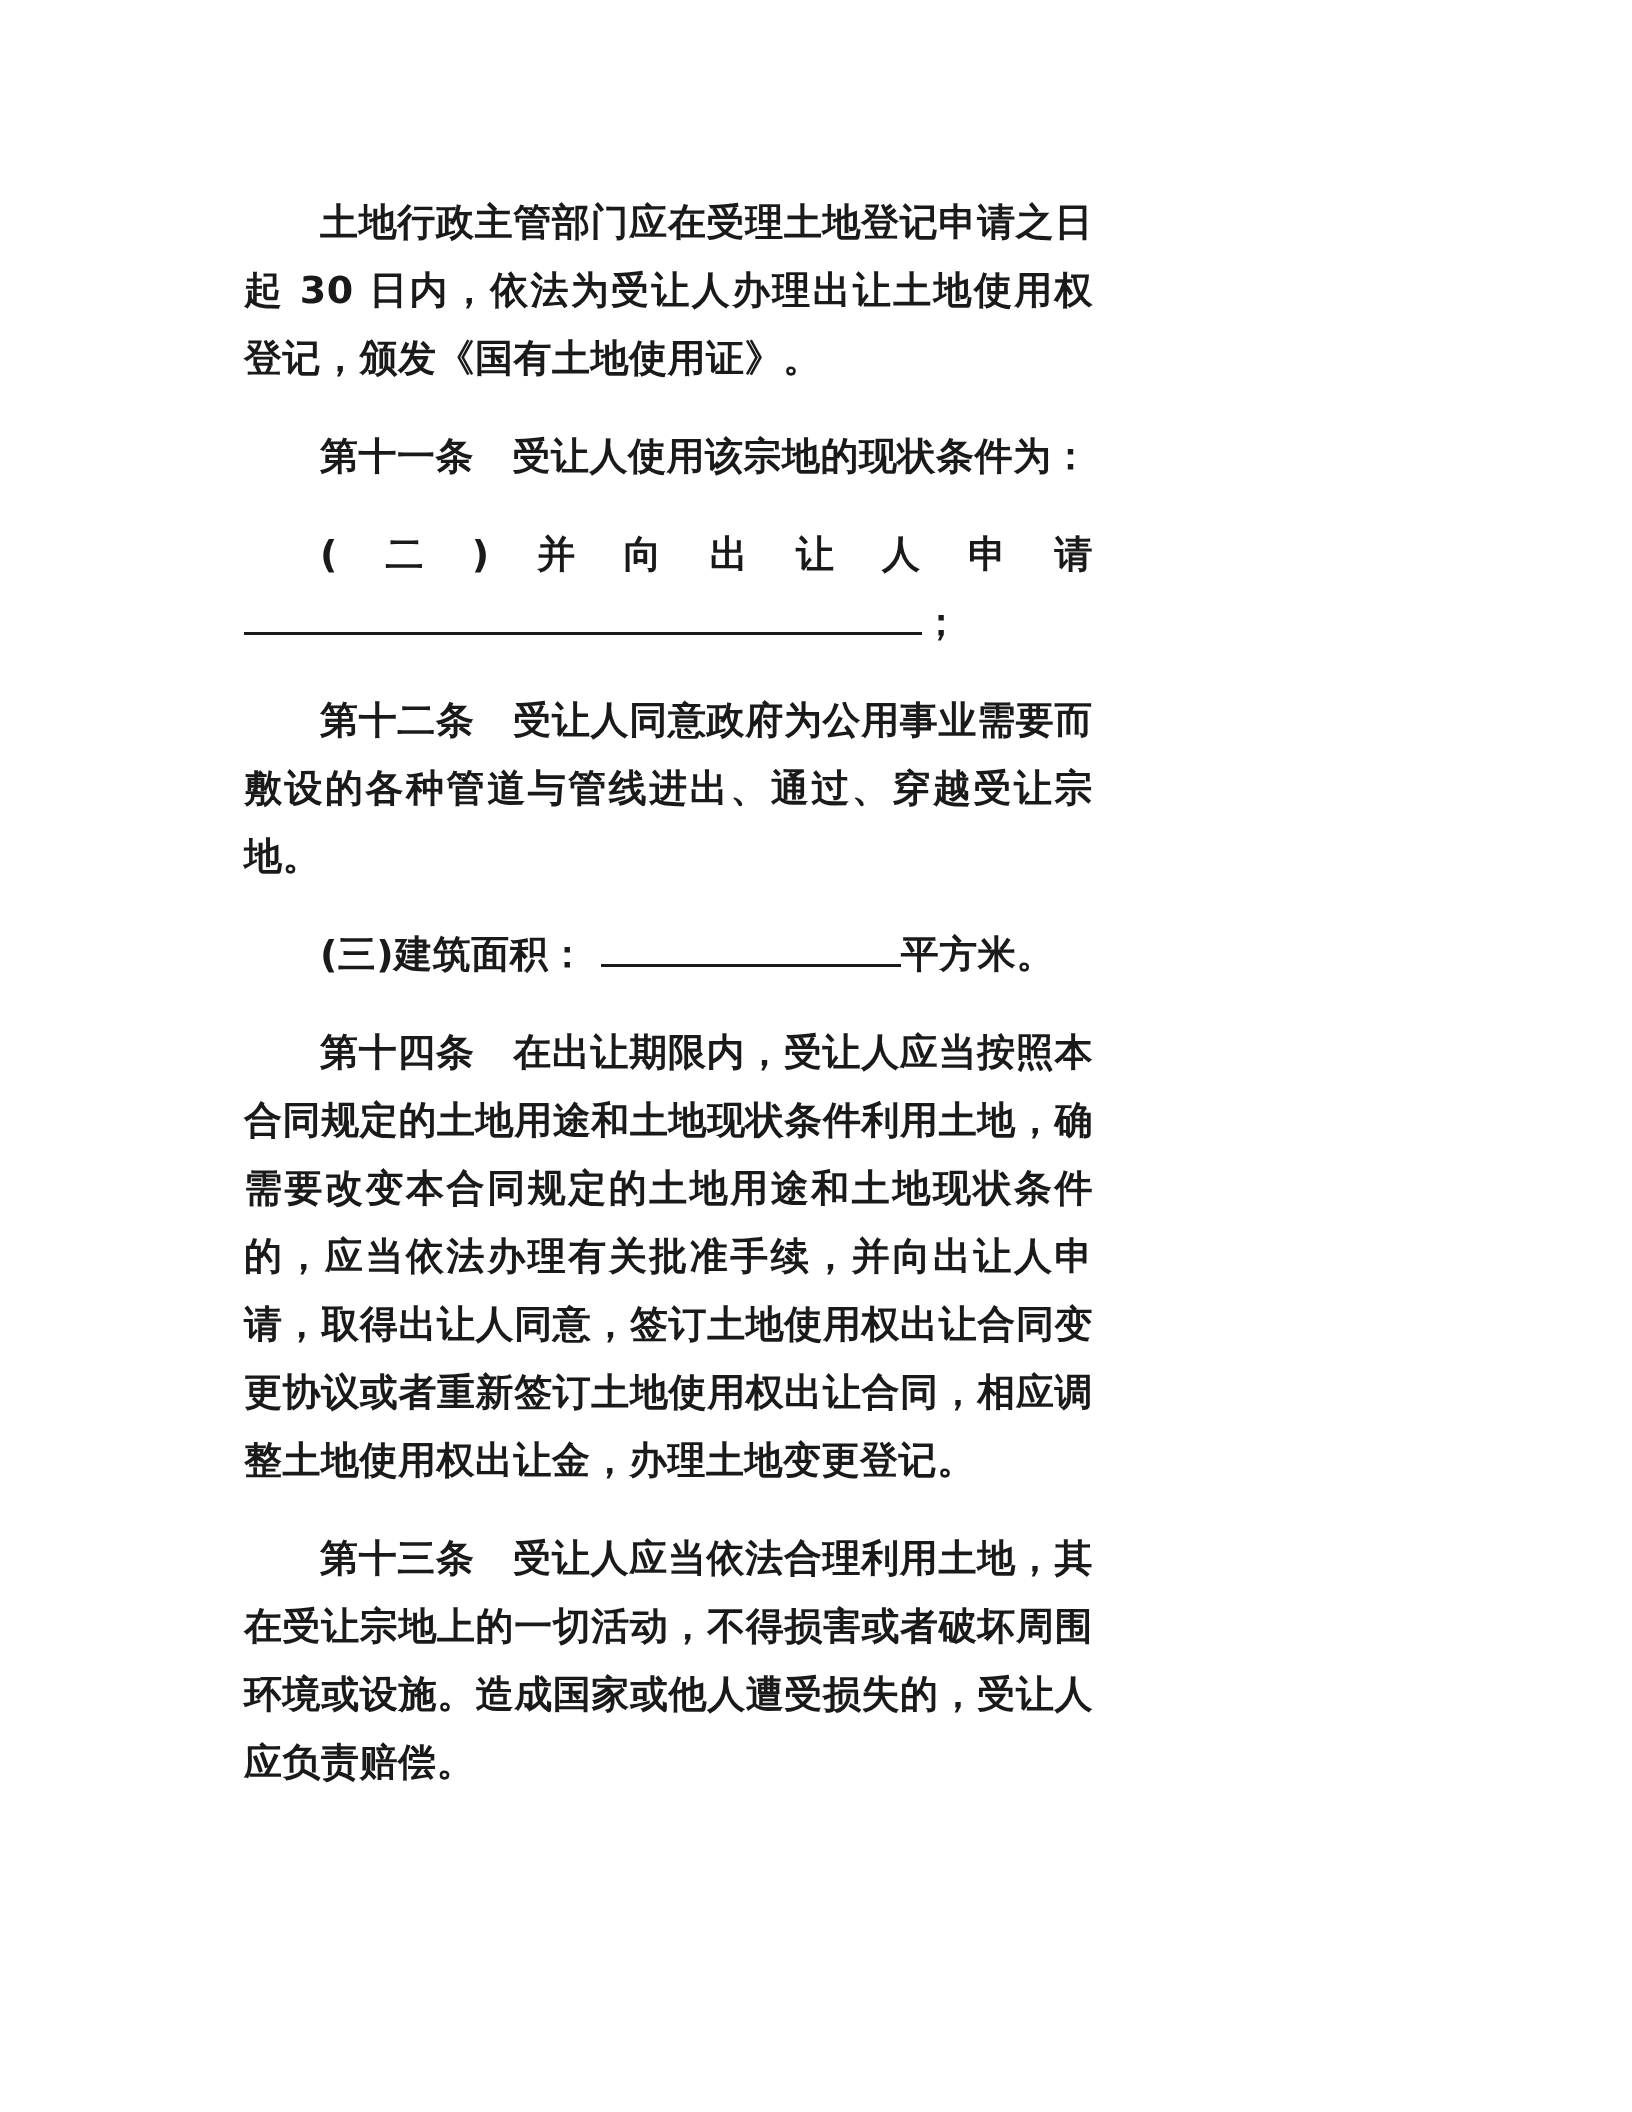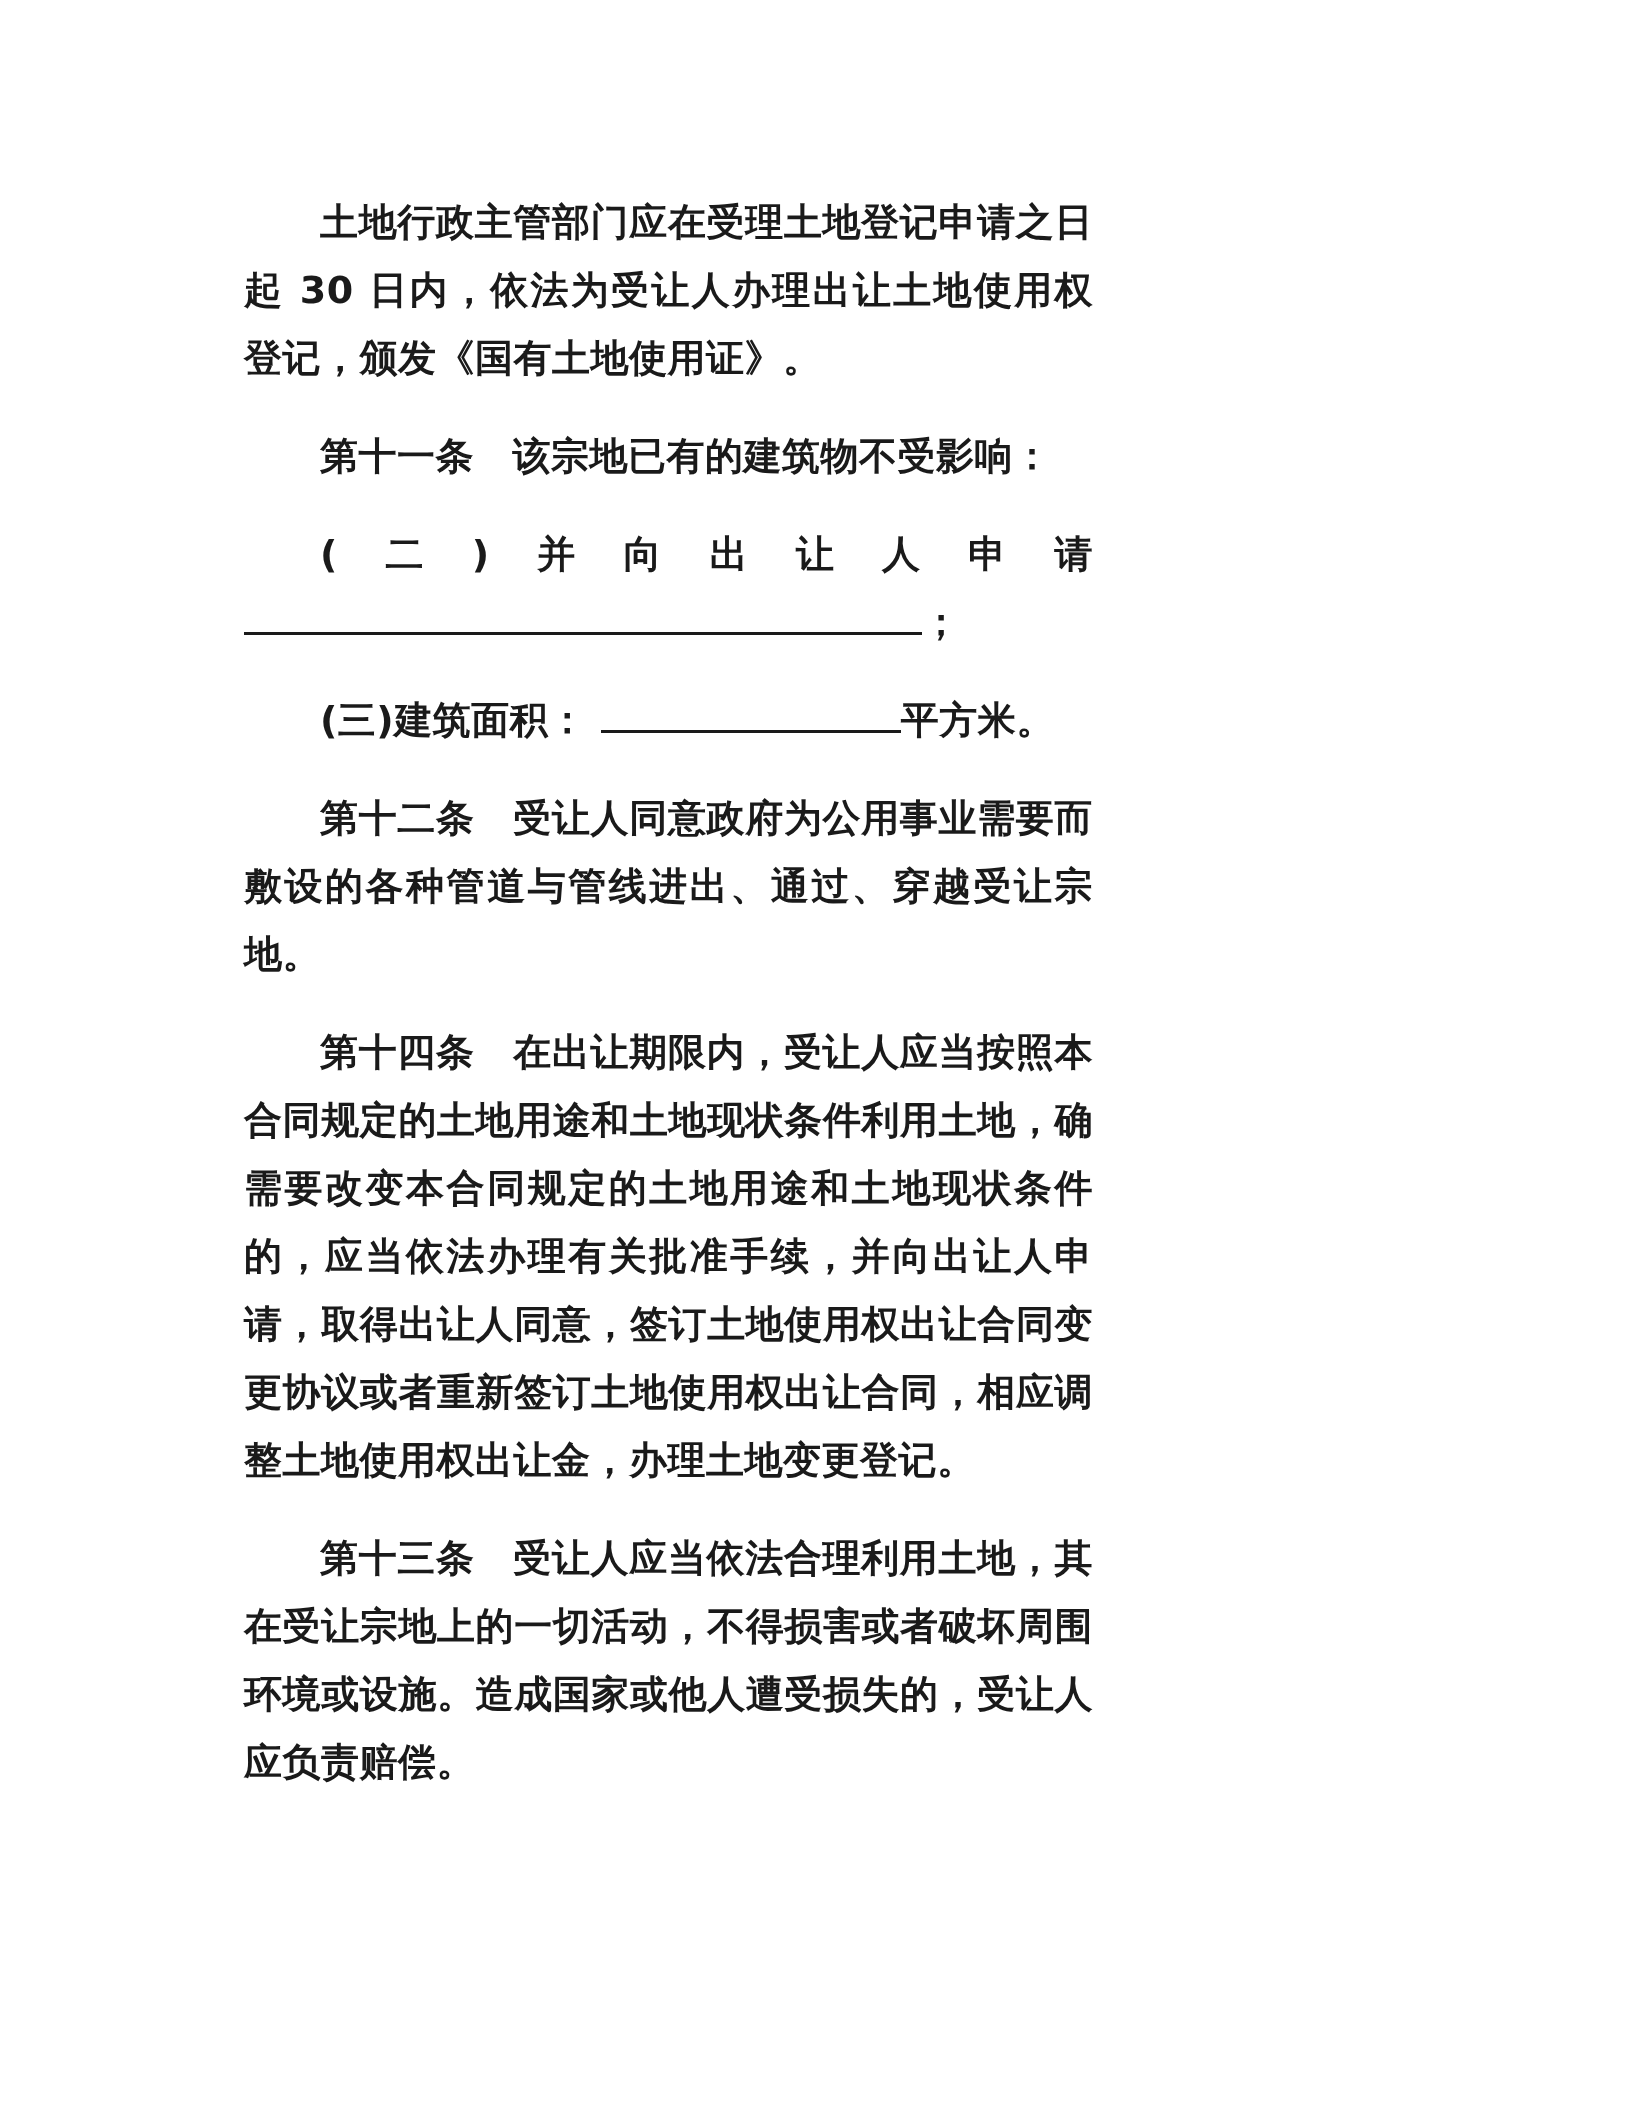--- a/index.html
+++ b/index.html
@@ -41,28 +41,28 @@
   .blank-short { width: 300px; margin-left: 14px; }
 </style>
 </head>
 <body>
 
 <div class="page">
   <div class="doc">
 
     <p>土地行政主管部门应在受理土地登记申请之日起 30 日内，依法为受让人办理出让土地使用权登记，颁发《国有土地使用证》。</p>
 
-    <p>第十一条　该宗地已有的建筑物不受影响：</p>
+    <p>第十一条　受让人使用该宗地的现状条件为：</p>
 
 
     <p><span>(二)并向出让人申请</span><span class="blank blank-long"></span><span>；</span></p>
 
+    <p>第十二条　受让人同意政府为公用事业需要而敷设的各种管道与管线进出、通过、穿越受让宗地。</p>
+
     <p><span>(三)建筑面积：</span><span class="blank blank-short"></span><span>平方米。</span></p>
-
-    <p>第十二条　受让人同意政府为公用事业需要而敷设的各种管道与管线进出、通过、穿越受让宗地。</p>
 
     <p>第十四条　在出让期限内，受让人应当按照本合同规定的土地用途和土地现状条件利用土地，确需要改变本合同规定的土地用途和土地现状条件的，应当依法办理有关批准手续，并向出让人申请，取得出让人同意，签订土地使用权出让合同变更协议或者重新签订土地使用权出让合同，相应调整土地使用权出让金，办理土地变更登记。</p>
 
     <p>第十三条　受让人应当依法合理利用土地，其在受让宗地上的一切活动，不得损害或者破坏周围环境或设施。造成国家或他人遭受损失的，受让人应负责赔偿。</p>
 
 
 
   </div>
 </div>
 

